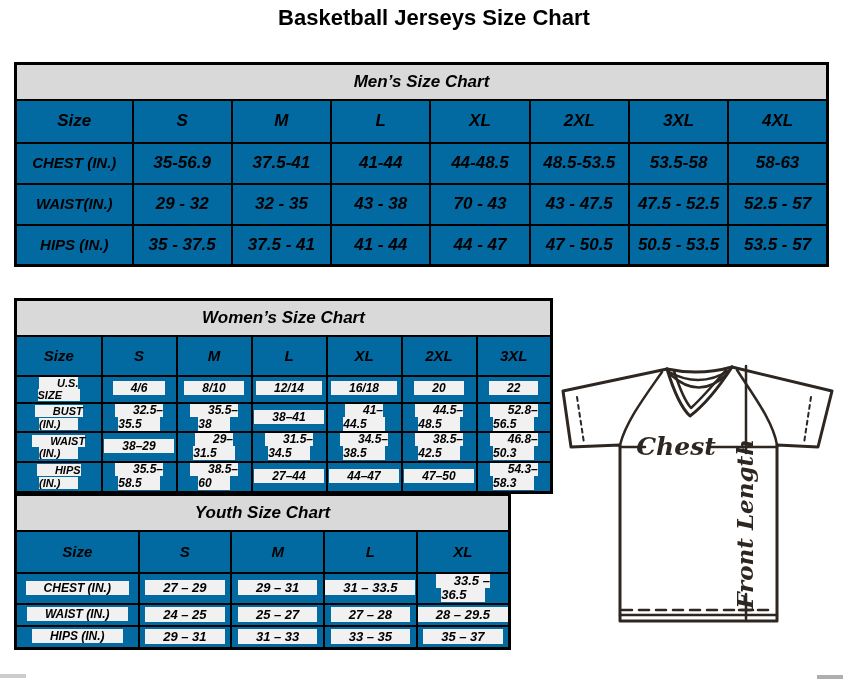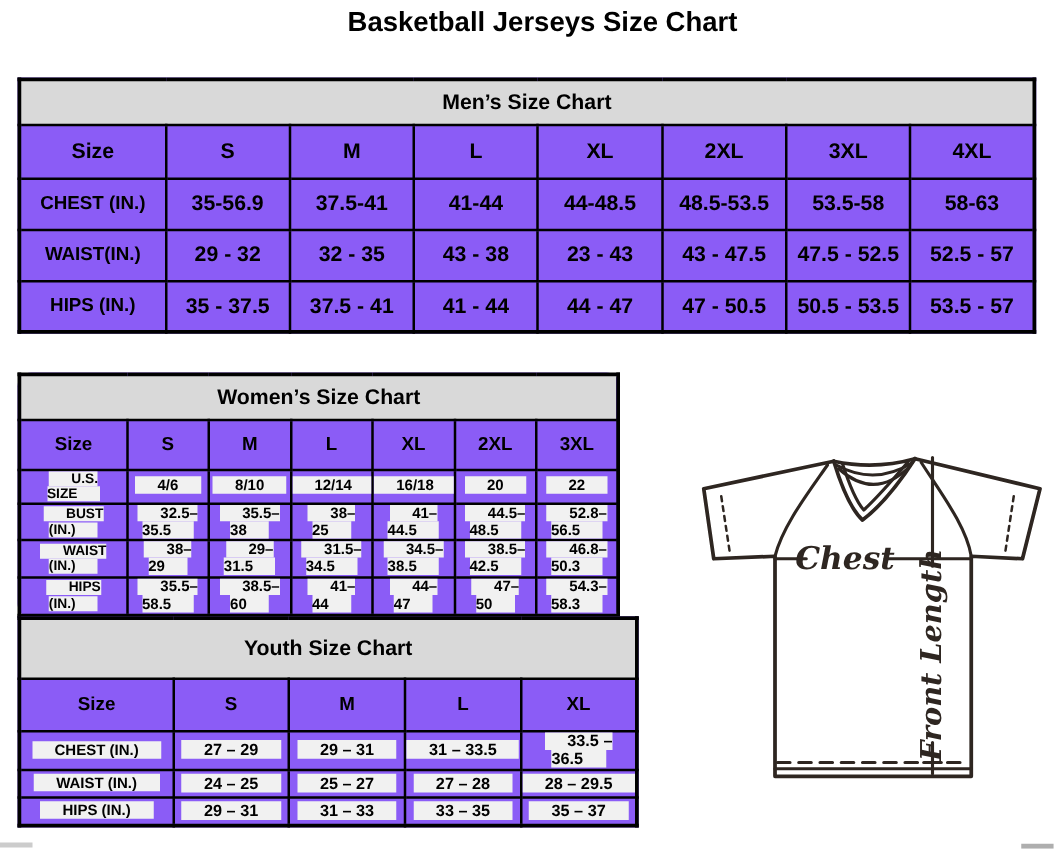--- a/index.html
+++ b/index.html
@@ -6,45 +6,45 @@
   body {
     width:843px; height:679px; position:relative; overflow:hidden;
     background:#ffffff; font-family:"Liberation Sans", sans-serif; color:#000;
   }
   .page-title {
     position:absolute; top:5px; left:0; width:812px; text-align:center;
     font-size:22px; font-weight:bold; letter-spacing:0px;margin-left:28px;
   }
   table {
     position:absolute; border-collapse:collapse; table-layout:fixed;
-    background:#8b5cf6; border:3px solid #000;
+    background:#0369a1; border:3px solid #000;font-style:italic;
   }
   th, td {
     border:2px solid #000; text-align:center; vertical-align:middle;
     font-weight:bold; padding:0; line-height:1.15; overflow:hidden;
   }
   th.band { background:#d9d9d9; font-size:17px; }
 
   
   #men-table { left:14px; top:62px; width:815px; }
   #men-table thead tr.band-row { height:36px; }
   #men-table thead tr.cols { height:43px; font-size:17px; }
   #men-table tbody tr { height:41px; font-size:17px; }
   #men-table tbody th { font-size:15px; }
 
   
-  #women-table { left:14px; top:298px; width:482px;border-radius:11px; }
+  #women-table { left:14px; top:298px; width:539px; }
   #women-table thead tr.band-row { height:36px; }
   #women-table thead tr.cols { height:40px; font-size:15px; }
   #women-table tbody tr { height:21px; font-size:12px; }
   #women-table tbody th { font-size:11px; }
 
   
   #youth-table { left:14px; top:493px; width:497px; }
-  #youth-table thead tr.band-row { height:48px; }
+  #youth-table thead tr.band-row { height:36px; }
   #youth-table thead tr.cols { height:42px; font-size:15px; }
   #youth-table tbody tr { height:22px; font-size:13px; }
   #youth-table tbody th { font-size:12px; }
 
   
   .tbl-compact tbody span { background:#f1f1f1; padding:0 18px; }
 
   .jersey { position:absolute; left:550px; top:353px; width:295px; height:278px; }
   .jersey svg { display:block; width:100%; height:100%; }
   .jersey text {
@@ -94,21 +94,21 @@
         <td><span>44-48.5</span></td>
         <td><span>48.5-53.5</span></td>
         <td><span>53.5-58</span></td>
         <td><span>58-63</span></td>
       </tr>
       <tr>
         <th><span>WAIST(IN.)</span></th>
         <td><span>29 - 32</span></td>
         <td><span>32 - 35</span></td>
         <td><span>43 - 38</span></td>
-        <td><span>23 - 43</span></td>
+        <td><span>70 - 43</span></td>
         <td><span>43 - 47.5</span></td>
         <td><span>47.5 - 52.5</span></td>
         <td><span>52.5 - 57</span></td>
       </tr>
       <tr>
         <th><span>HIPS (IN.)</span></th>
         <td><span>35 - 37.5</span></td>
         <td><span>37.5 - 41</span></td>
         <td><span>41 - 44</span></td>
         <td><span>44 - 47</span></td>
@@ -150,39 +150,39 @@
         <td><span>8/10</span></td>
         <td><span>12/14</span></td>
         <td><span>16/18</span></td>
         <td><span>20</span></td>
         <td><span>22</span></td>
       </tr>
       <tr>
         <th><span>BUST (IN.)</span></th>
         <td><span>32.5–35.5</span></td>
         <td><span>35.5–38</span></td>
-        <td><span>38–25</span></td>
+        <td><span>38–41</span></td>
         <td><span>41–44.5</span></td>
         <td><span>44.5–48.5</span></td>
         <td><span>52.8–56.5</span></td>
       </tr>
       <tr>
         <th><span>WAIST (IN.)</span></th>
         <td><span>38–29</span></td>
         <td><span>29–31.5</span></td>
         <td><span>31.5–34.5</span></td>
         <td><span>34.5–38.5</span></td>
         <td><span>38.5–42.5</span></td>
         <td><span>46.8–50.3</span></td>
       </tr>
       <tr>
         <th><span>HIPS (IN.)</span></th>
         <td><span>35.5–58.5</span></td>
         <td><span>38.5–60</span></td>
-        <td><span>41–44</span></td>
+        <td><span>27–44</span></td>
         <td><span>44–47</span></td>
         <td><span>47–50</span></td>
         <td><span>54.3–58.3</span></td>
       </tr>
     </tbody>
 </table>
 
 <table id="youth-table" class="tbl tbl-compact">
   <colgroup>
       <col style="width:123px">

